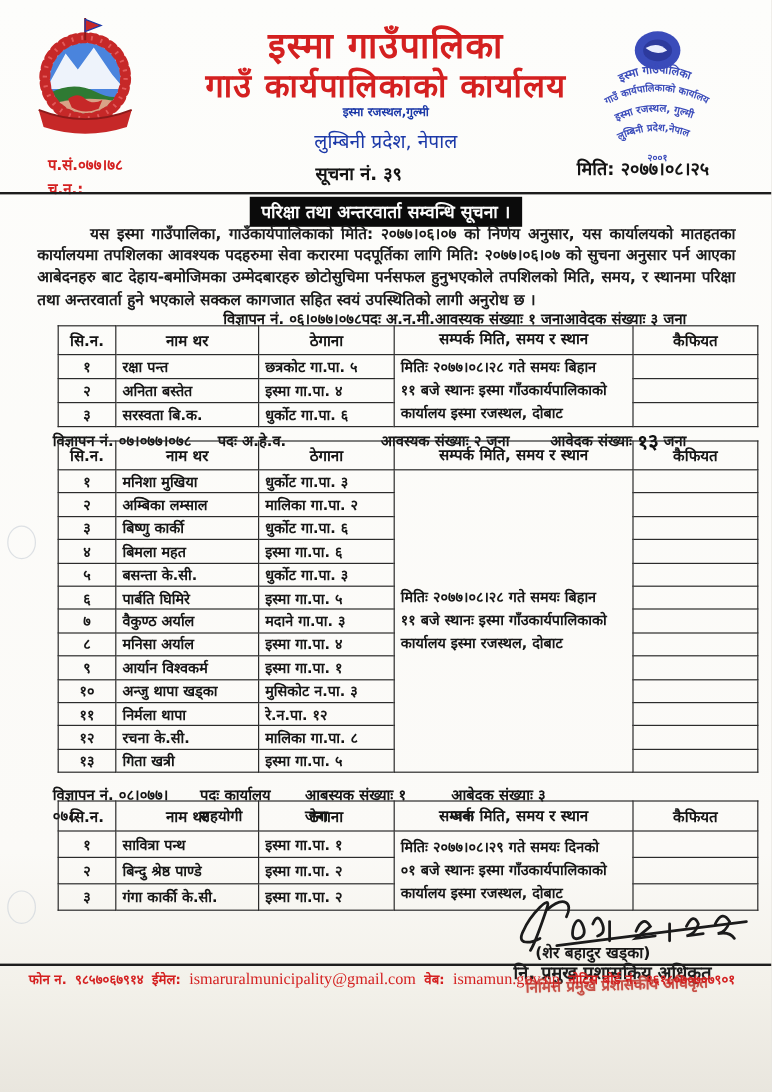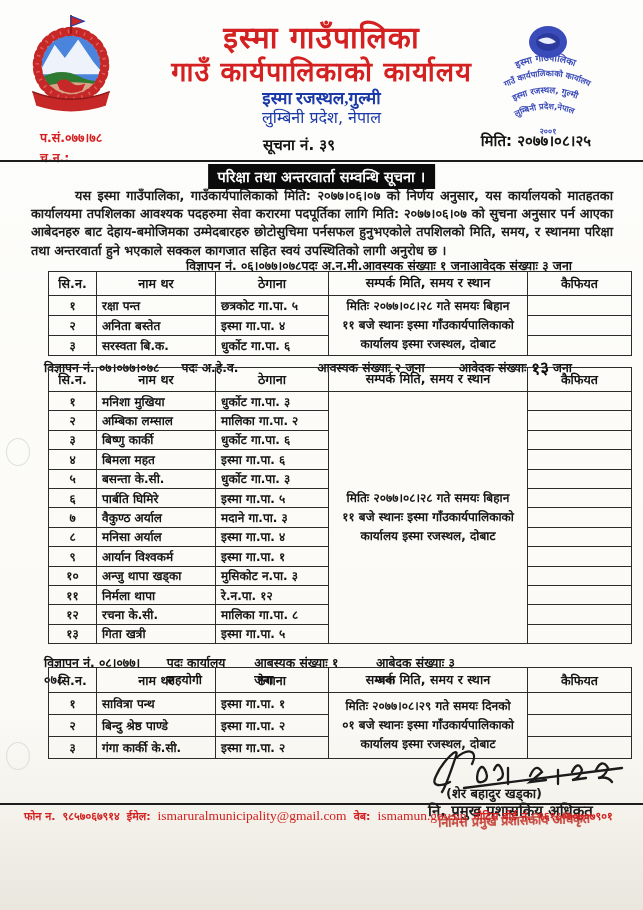--- a/index.html
+++ b/index.html
@@ -6,21 +6,21 @@
   .page{
     position:relative;width:643px;height:910px;margin:0 auto;overflow:hidden;
     background:linear-gradient(180deg,#fdfdfb 0%,#fbfaf7 78%,#f3f1ea 90%,#e9e6de 100%);
     font-family:"DejaVu Sans","Liberation Sans",sans-serif;color:#161616;
   }
   
   .emblem{position:absolute;left:20px;top:10px;width:102px;height:104px;}
   .seal{position:absolute;left:492px;top:20px;width:112px;height:122px;opacity:.92;}
   .h-muni{position:absolute;left:0;right:0;top:16px;text-align:center;font-size:30px;font-weight:700;color:#d42020;letter-spacing:1px;}
   .h-office{position:absolute;left:0;right:0;top:52px;text-align:center;font-size:27px;font-weight:700;color:#d42020;letter-spacing:1px;}
-  .h-addr{position:absolute;left:0;right:0;top:86px;text-align:center;font-size:17px;font-weight:700;color:#1c39a8;font-family:Liberation Serif, serif;}
+  .h-addr{position:absolute;left:0;right:0;top:86px;text-align:center;font-size:10px;font-weight:700;color:#1c39a8;}
   .h-prov{position:absolute;left:0;right:0;top:106px;text-align:center;font-size:16px;font-weight:400;color:#1c39a8;}
   .h-ref{position:absolute;left:40px;top:129px;font-size:12.5px;font-weight:700;color:#d42020;}
   .h-chn{position:absolute;left:40px;top:149px;font-size:12.5px;font-weight:700;color:#d42020;}
   .h-notice-no{position:absolute;left:0;right:45px;top:134px;text-align:center;font-size:15px;font-weight:700;color:#141414;}
   .h-date{position:absolute;right:52px;top:130px;font-size:15px;font-weight:700;color:#141414;}
   .rule-top{position:absolute;left:0;top:160px;width:643px;border-top:2.6px solid #1d1d1d;}
   
   .n-title{position:absolute;left:50%;transform:translateX(-50%);top:164px;background:#0b0b0b;color:#fcfcfc;
     font-size:14.5px;font-weight:700;padding:2px 10px 3px;white-space:nowrap;}
   .n-body{position:absolute;left:31px;width:582px;top:187px;font-size:12.8px;line-height:18.2px;
@@ -37,21 +37,21 @@
   .hand{font-family:"DejaVu Serif","Liberation Serif",serif;font-size:17px;font-weight:700;display:inline-block;
     transform:rotate(-6deg) translateY(2px);color:#101010;}
   
   table.tbl{position:absolute;left:48px;width:528px;border-collapse:collapse;table-layout:fixed;}
   .tbl th,.tbl td{border:1.35px solid #2c2c2c;padding:0 5px;overflow:hidden;}
   .tbl th{font-size:12.6px;font-weight:700;text-align:center;}
   .tbl td{font-size:12px;font-weight:600;}
   .c-sn{width:37px;text-align:center;}
   .c-name{width:108px;}
   .c-addr{width:102px;}
-  .c-contact{width:188px;text-align:center;white-space:pre-line;font-size:12.2px;font-weight:700;line-height:1.6;vertical-align:middle;}
+  .c-contact{width:188px;text-align:left;white-space:pre-line;font-size:12.2px;font-weight:700;line-height:1.6;vertical-align:middle;}
   .c-note{width:93px;}
   .tbl-1{top:271px;} .tbl-1 th{height:23px;} .tbl-1 td{height:19px;}
   .tbl-2{top:367px;} .tbl-2 th{height:23px;} .tbl-2 td{height:18.4px;}
   .tbl-3{top:667px;} .tbl-3 th{height:24px;} .tbl-3 td{height:21px;}
   
   .sig-scrawl{position:absolute;left:412px;top:742px;width:224px;height:52px;}
   .sig-name{position:absolute;left:446px;top:784px;font-size:13px;font-weight:700;color:#171717;}
   .sig-title{position:absolute;left:428px;top:800px;font-size:15px;font-weight:700;color:#1c1c1c;white-space:nowrap;}
   .sig-stamp{position:absolute;left:438px;top:812px;font-size:12.5px;font-weight:700;color:#c23a30;
     transform:rotate(-1.6deg);opacity:.88;text-shadow:0 0 1px rgba(194,58,48,.55);white-space:nowrap;}

